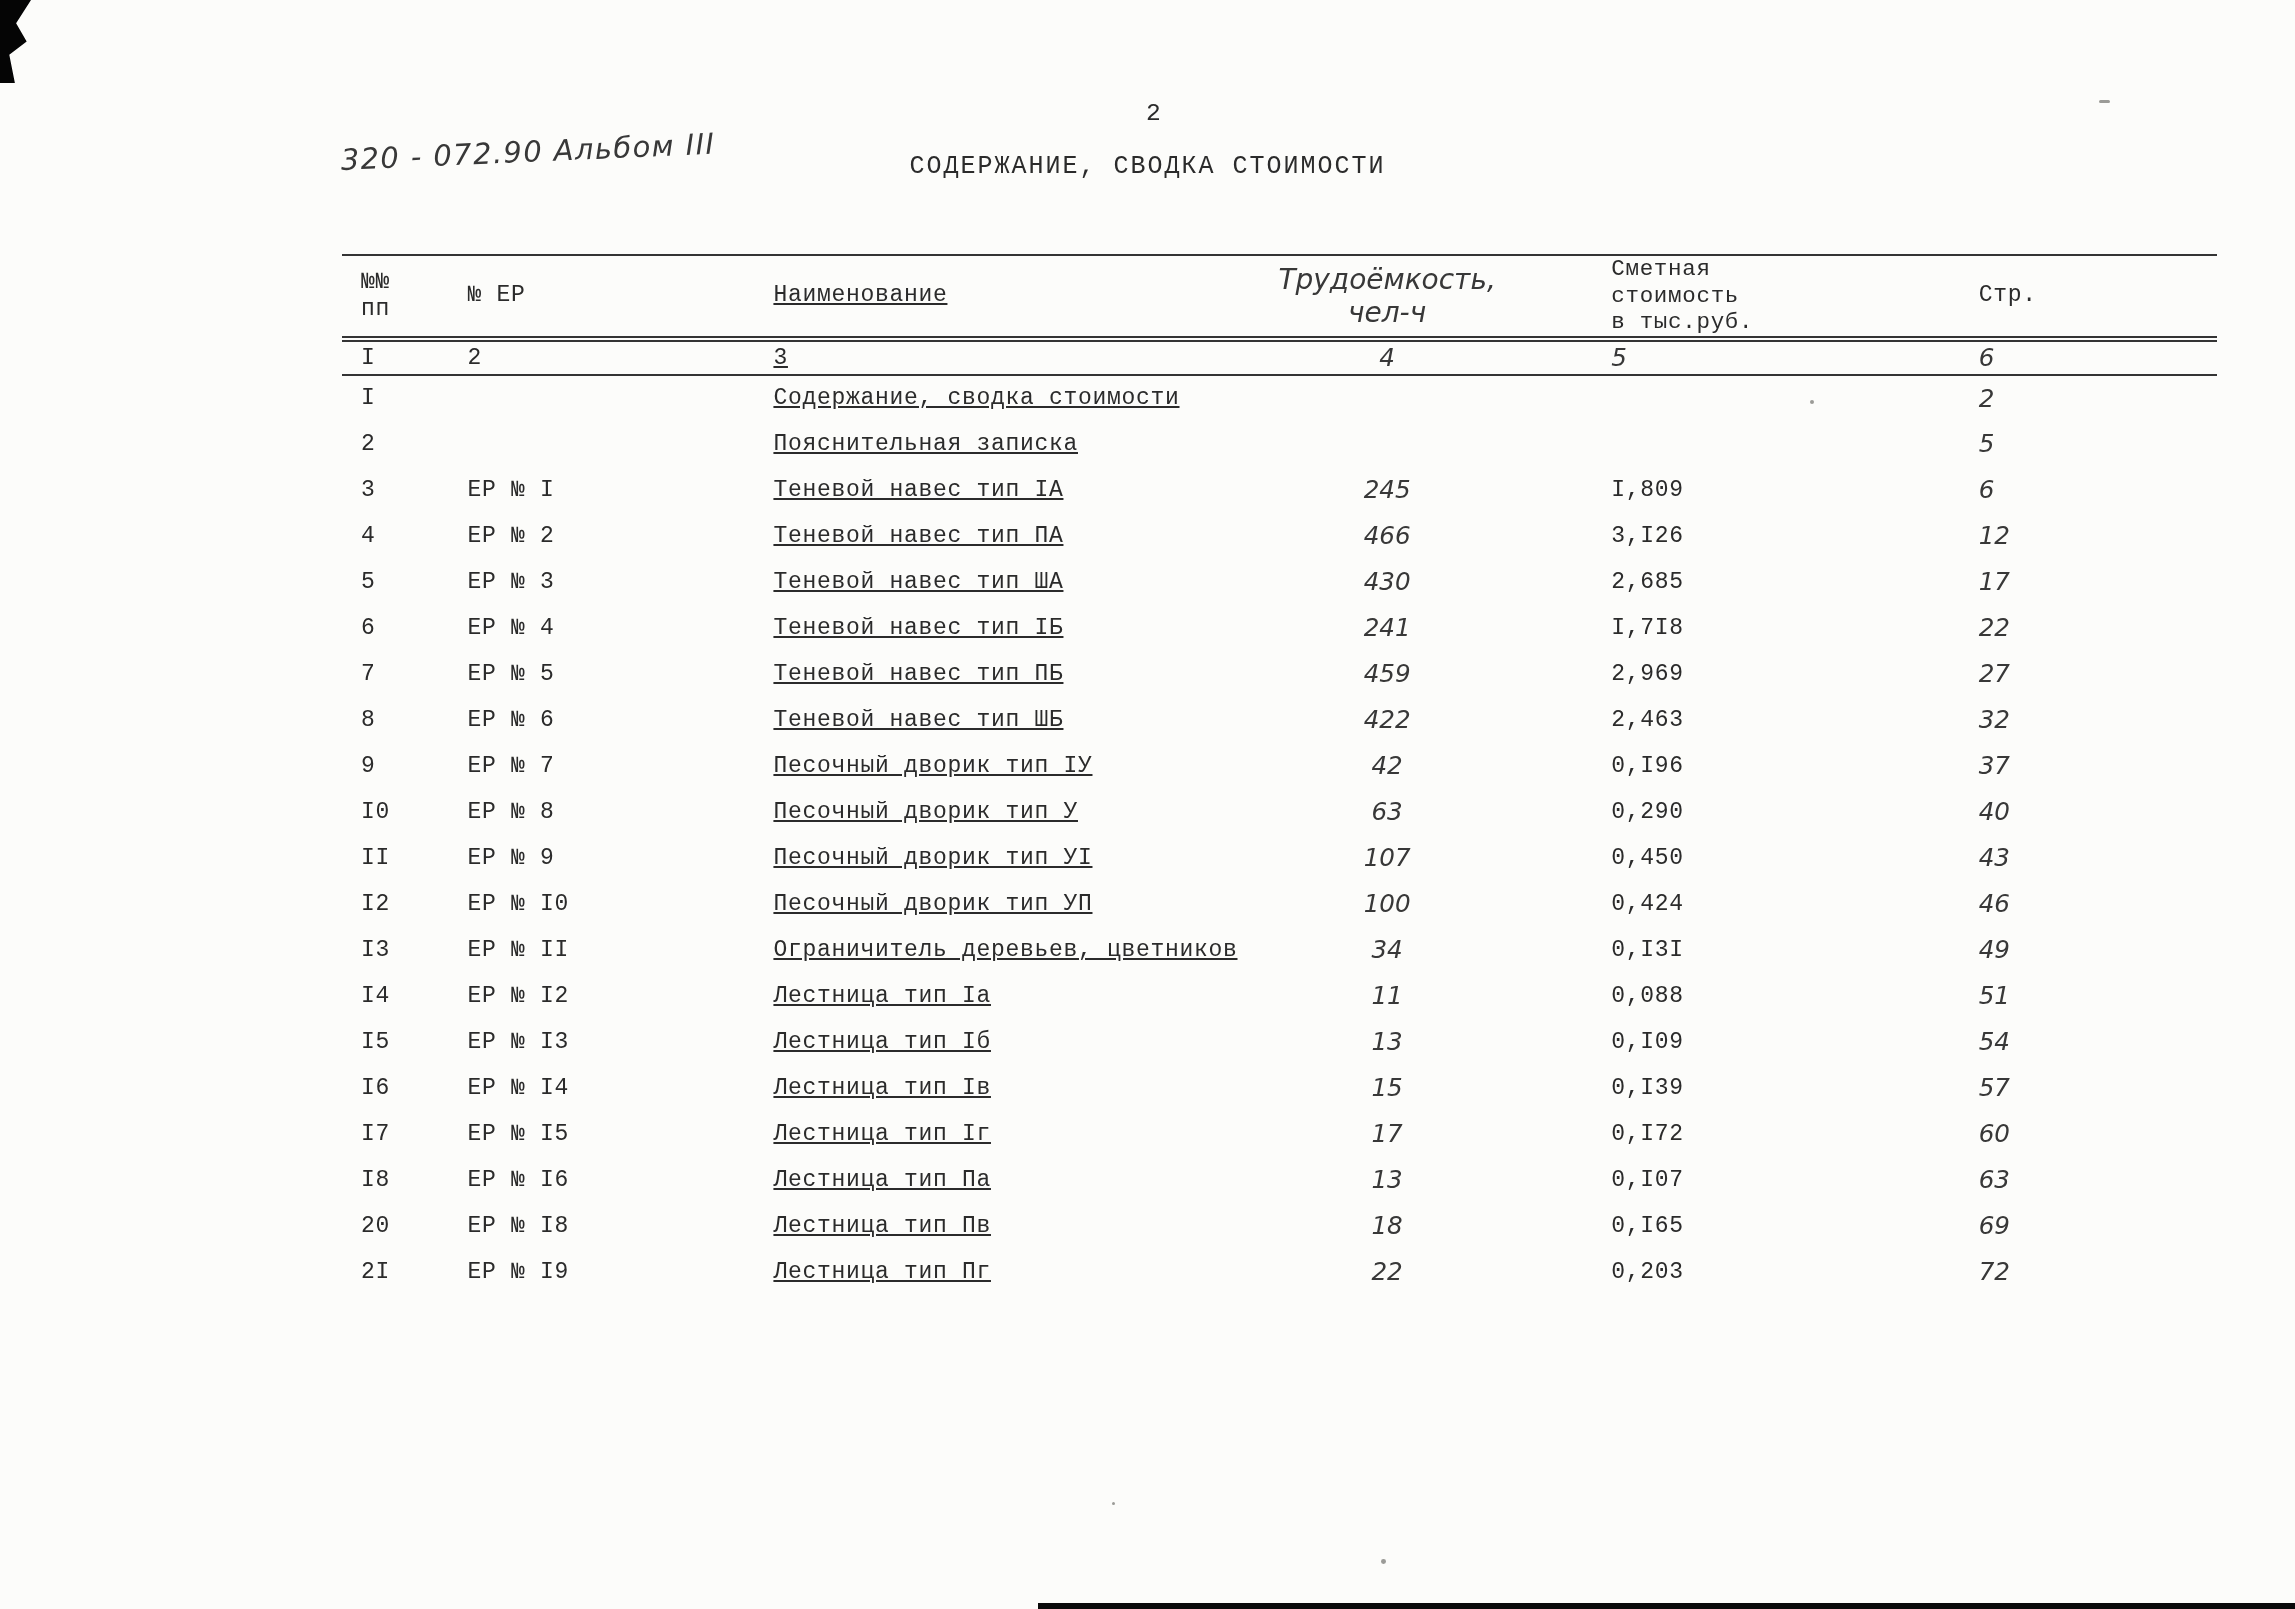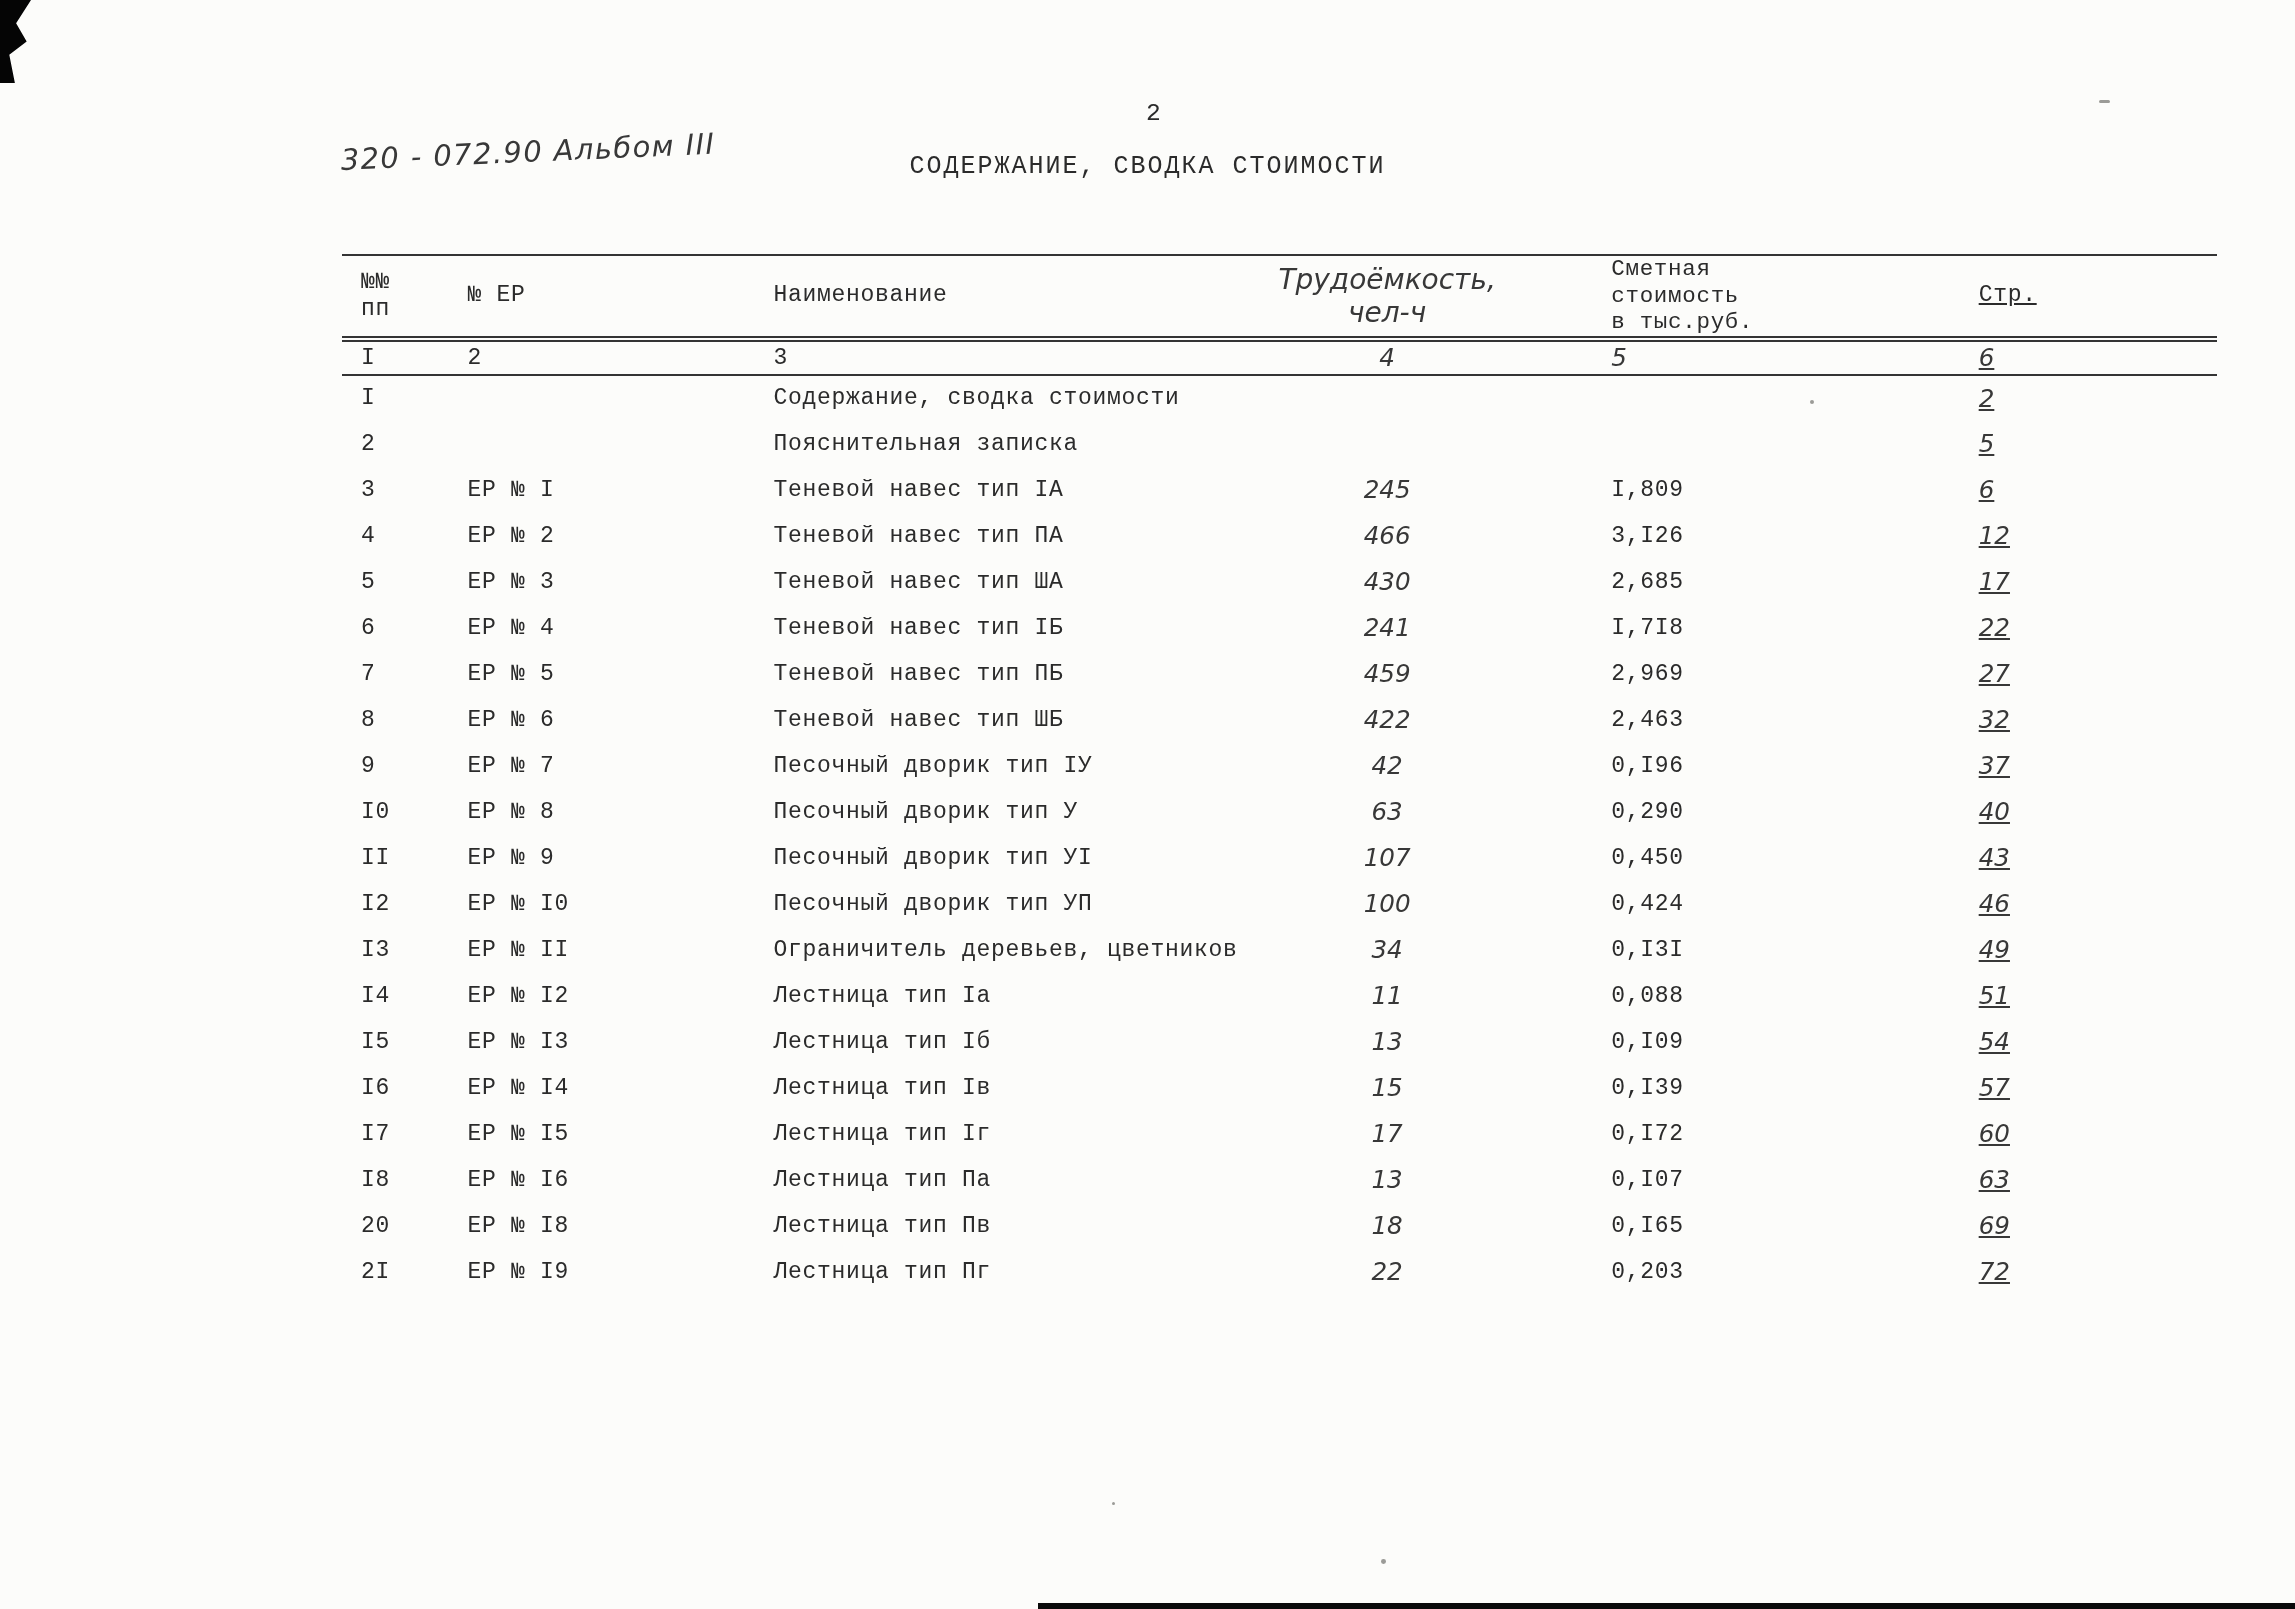--- a/index.html
+++ b/index.html
@@ -50,24 +50,24 @@
   tr.head-row td.col-cost { font-size: 22.5px; }
   tr.head-row td.col-labor { font-size: 28px; }
   tr.num-row td {
     border-top: 6.1px double #343434;
     border-bottom: 2px solid #343434;
     height: 36px;
   }
   tr.body-row { height: 46px; }
   td.col-num  { padding-left: 19px; }
   td.col-er   { padding-left: 16.4px; }
-  td.col-name { padding-left: 15px; }
+  td.col-name { padding-left: 15px; text-decoration: underline; }
   td.col-labor{ text-align: center; padding-right: 48px; }
   td.col-cost { padding-left: 67px; }
-  td.col-page { padding-left: 31px; text-decoration: underline; }
+  td.col-page { padding-left: 31px; }
   td.hand { font-size: 24.6px; }
   
   .corner-blob {
     position: absolute; left: 0; top: 0; width: 31px; height: 83px;
     background: #050505;
     clip-path: polygon(0 0, 100% 0, 52% 28%, 86% 50%, 30% 66%, 48% 100%, 0 100%);
   }
   .bottom-strip {
     position: absolute; left: 1038px; bottom: 0; width: 1257px; height: 6.8px;
     background: #0a0a0a;

